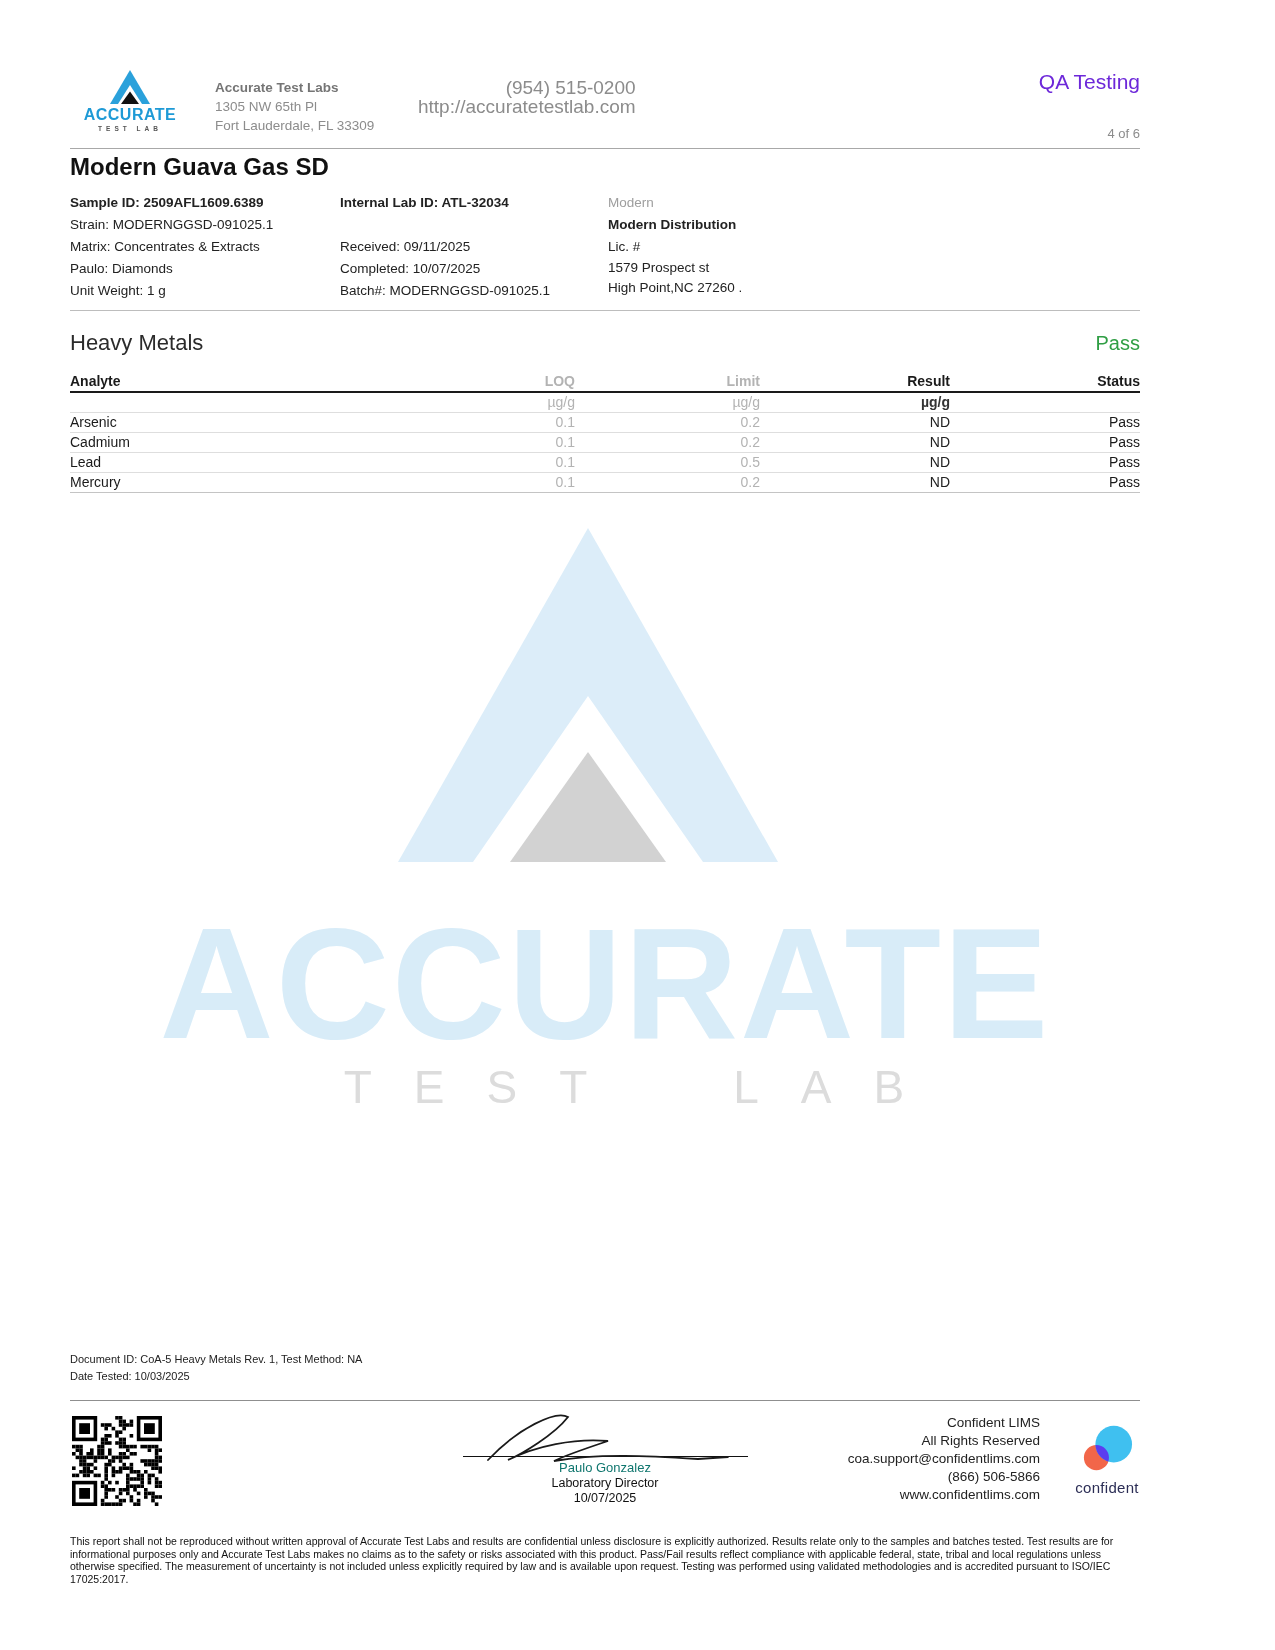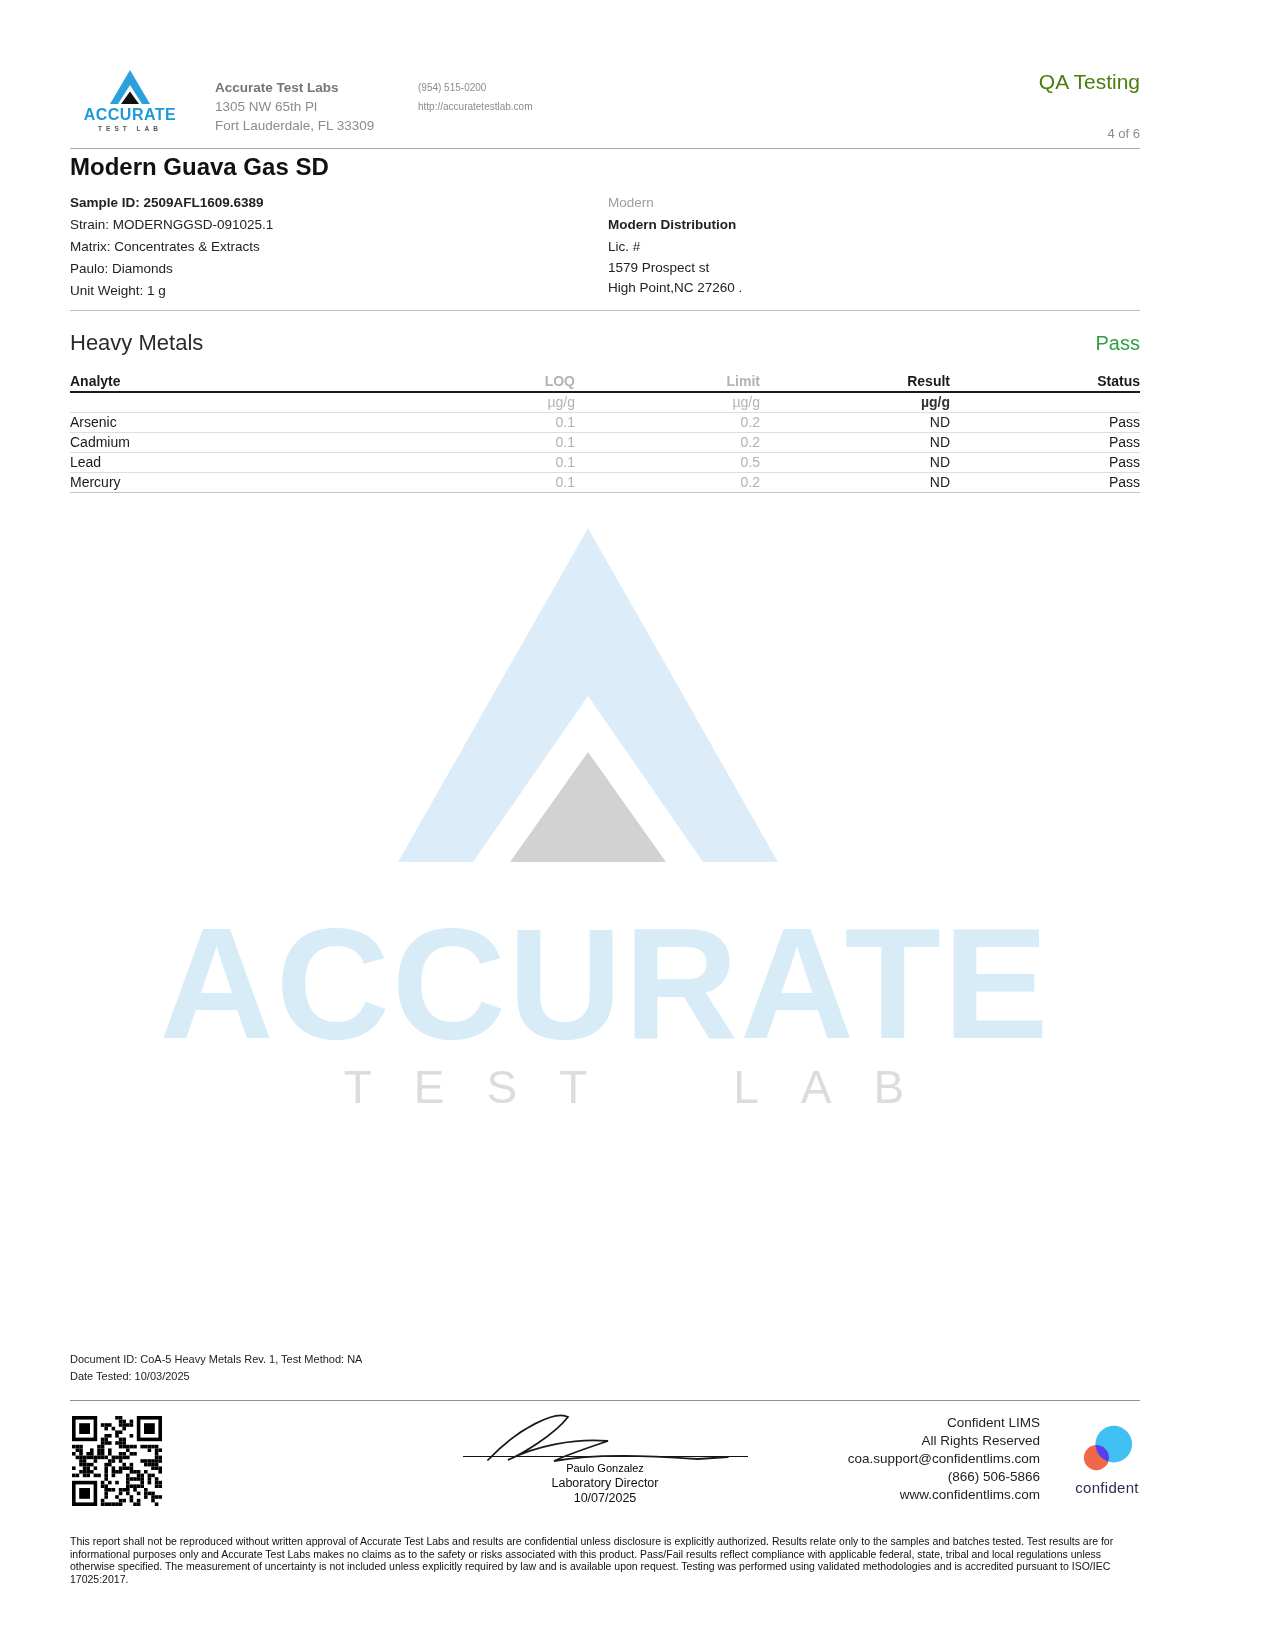--- a/index.html
+++ b/index.html
@@ -6,22 +6,22 @@
   body { background:#ffffff; font-family:"Liberation Sans", sans-serif; color:#1a1a1a; }
   .page { position:relative; width:1275px; height:1650px; background:#fff; overflow:hidden; }
 
   
   .logo { position:absolute; left:78px; top:70px; width:104px; text-align:center; }
   .logo svg { display:block; margin:0 auto 2px auto; }
   .logo .brand { font-size:16px; font-weight:bold; color:#1e9ad6; letter-spacing:.5px; }
   .logo .sub { font-size:6.5px; font-weight:bold; color:#555; letter-spacing:4px; margin-top:1px; }
   .lab-info { position:absolute; left:215px; top:78px; font-size:13.5px; line-height:19px; color:#8c8c8c; }
   .lab-info .lab-name { font-weight:bold; color:#757575; }
-  .contact-info { position:absolute; left:418px; top:78px; font-size:10px; line-height:19px; color:#8c8c8c; }
-  .qa-label { position:absolute; left:840px; top:70px; width:300px; text-align:right; font-size:21px; color:#4d7c0f; }
+  .contact-info { position:absolute; left:418px; top:78px; font-size:19px; line-height:19px; color:#8c8c8c;text-align:right; }
+  .qa-label { position:absolute; left:840px; top:70px; width:300px; text-align:right; font-size:21px; color:#6d28d9; }
   .page-num { position:absolute; left:840px; top:126px; width:300px; text-align:right; font-size:13px; color:#8c8c8c; }
   .rule { position:absolute; left:70px; width:1070px; border-top:1px solid #a8a8a8; }
   .rule-1 { top:148px; }
   .rule-2 { top:310px; border-top-color:#bdbdbd; }
   .rule-3 { top:1400px; border-top-color:#8f8f8f; }
 
   
   .product-title { position:absolute; left:70px; top:153px; font-size:24px; font-weight:bold; color:#111; }
   .info-col { position:absolute; top:192px; font-size:13.5px; line-height:22px; color:#222; }
   .info-col.c1 { left:70px; width:268px; }
@@ -64,21 +64,21 @@
               font-size:158px; font-weight:800; letter-spacing:2px; color:#d8ecf8; white-space:nowrap; }
   .wm-sub { position:absolute; left:110px; top:1060px; width:1070px; text-align:center;
             font-size:46px; font-weight:500; color:#dcdcdc; letter-spacing:42px; word-spacing:50px; white-space:nowrap; }
 
   
   .doc-meta { position:absolute; left:70px; top:1351px; font-size:11px; line-height:17px; color:#222; }
   .qr { position:absolute; left:72px; top:1416px; width:90px; height:90px; }
   .sig-block { position:absolute; left:440px; top:1408px; width:330px; text-align:center; }
   .sig-scribble { display:block; margin:0 auto; }
   .sig-line { border-top:1.5px solid #111; width:285px; margin:-14px auto 3px auto; }
-  .sig-name { font-size:11px; color:#000000; line-height:16px; }
+  .sig-name { font-size:13px; color:#0f766e; line-height:16px; }
   .sig-title { font-size:12.5px; color:#111; line-height:15px; }
   .sig-date { font-size:12.5px; color:#111; line-height:15px; }
   .lims-block { position:absolute; left:700px; top:1414px; width:340px; text-align:right;
                 font-size:13.5px; line-height:18px; color:#222; }
   .confident-logo { position:absolute; left:1068px; top:1422px; width:78px; text-align:center; }
   .confident-logo .word { font-size:15px; font-weight:500; color:#2b2d55; margin-top:1px; letter-spacing:.3px; }
   .abbr { position:absolute; left:70px; top:1510px; width:1078px; font-size:10.5px; color:#111; }
   .disclaimer { position:absolute; left:70px; top:1535px; width:1078px; font-size:10.5px; line-height:12.5px; color:#111; }
 </style>
 </head>
@@ -122,20 +122,27 @@
   <div class="product-title">Modern Guava Gas SD</div>
 
   <div class="info-col c1">
     <div class="b">Sample ID: 2509AFL1609.6389</div>
     <div>Strain: MODERNGGSD-091025.1</div>
     <div>Matrix: Concentrates &amp; Extracts</div>
     <div>Paulo: Diamonds</div>
     <div>Unit Weight: 1 g</div>
   </div>
 
+  <div class="info-col c2">
+    <div class="b">Internal Lab ID: ATL-32034</div>
+    <div>&nbsp;</div>
+    <div>Received: 09/11/2025</div>
+    <div>Completed: 10/07/2025</div>
+    <div>Batch#: MODERNGGSD-091025.1</div>
+  </div>
 
   <div class="info-col c3">
     <div class="gray">Modern</div>
     <div class="b">Modern Distribution</div>
     <div>Lic. #</div>
     <div class="tight">1579 Prospect st</div>
     <div class="tight">High Point,NC 27260 .</div>
   </div>
 
   <div class="rule rule-2"></div>

